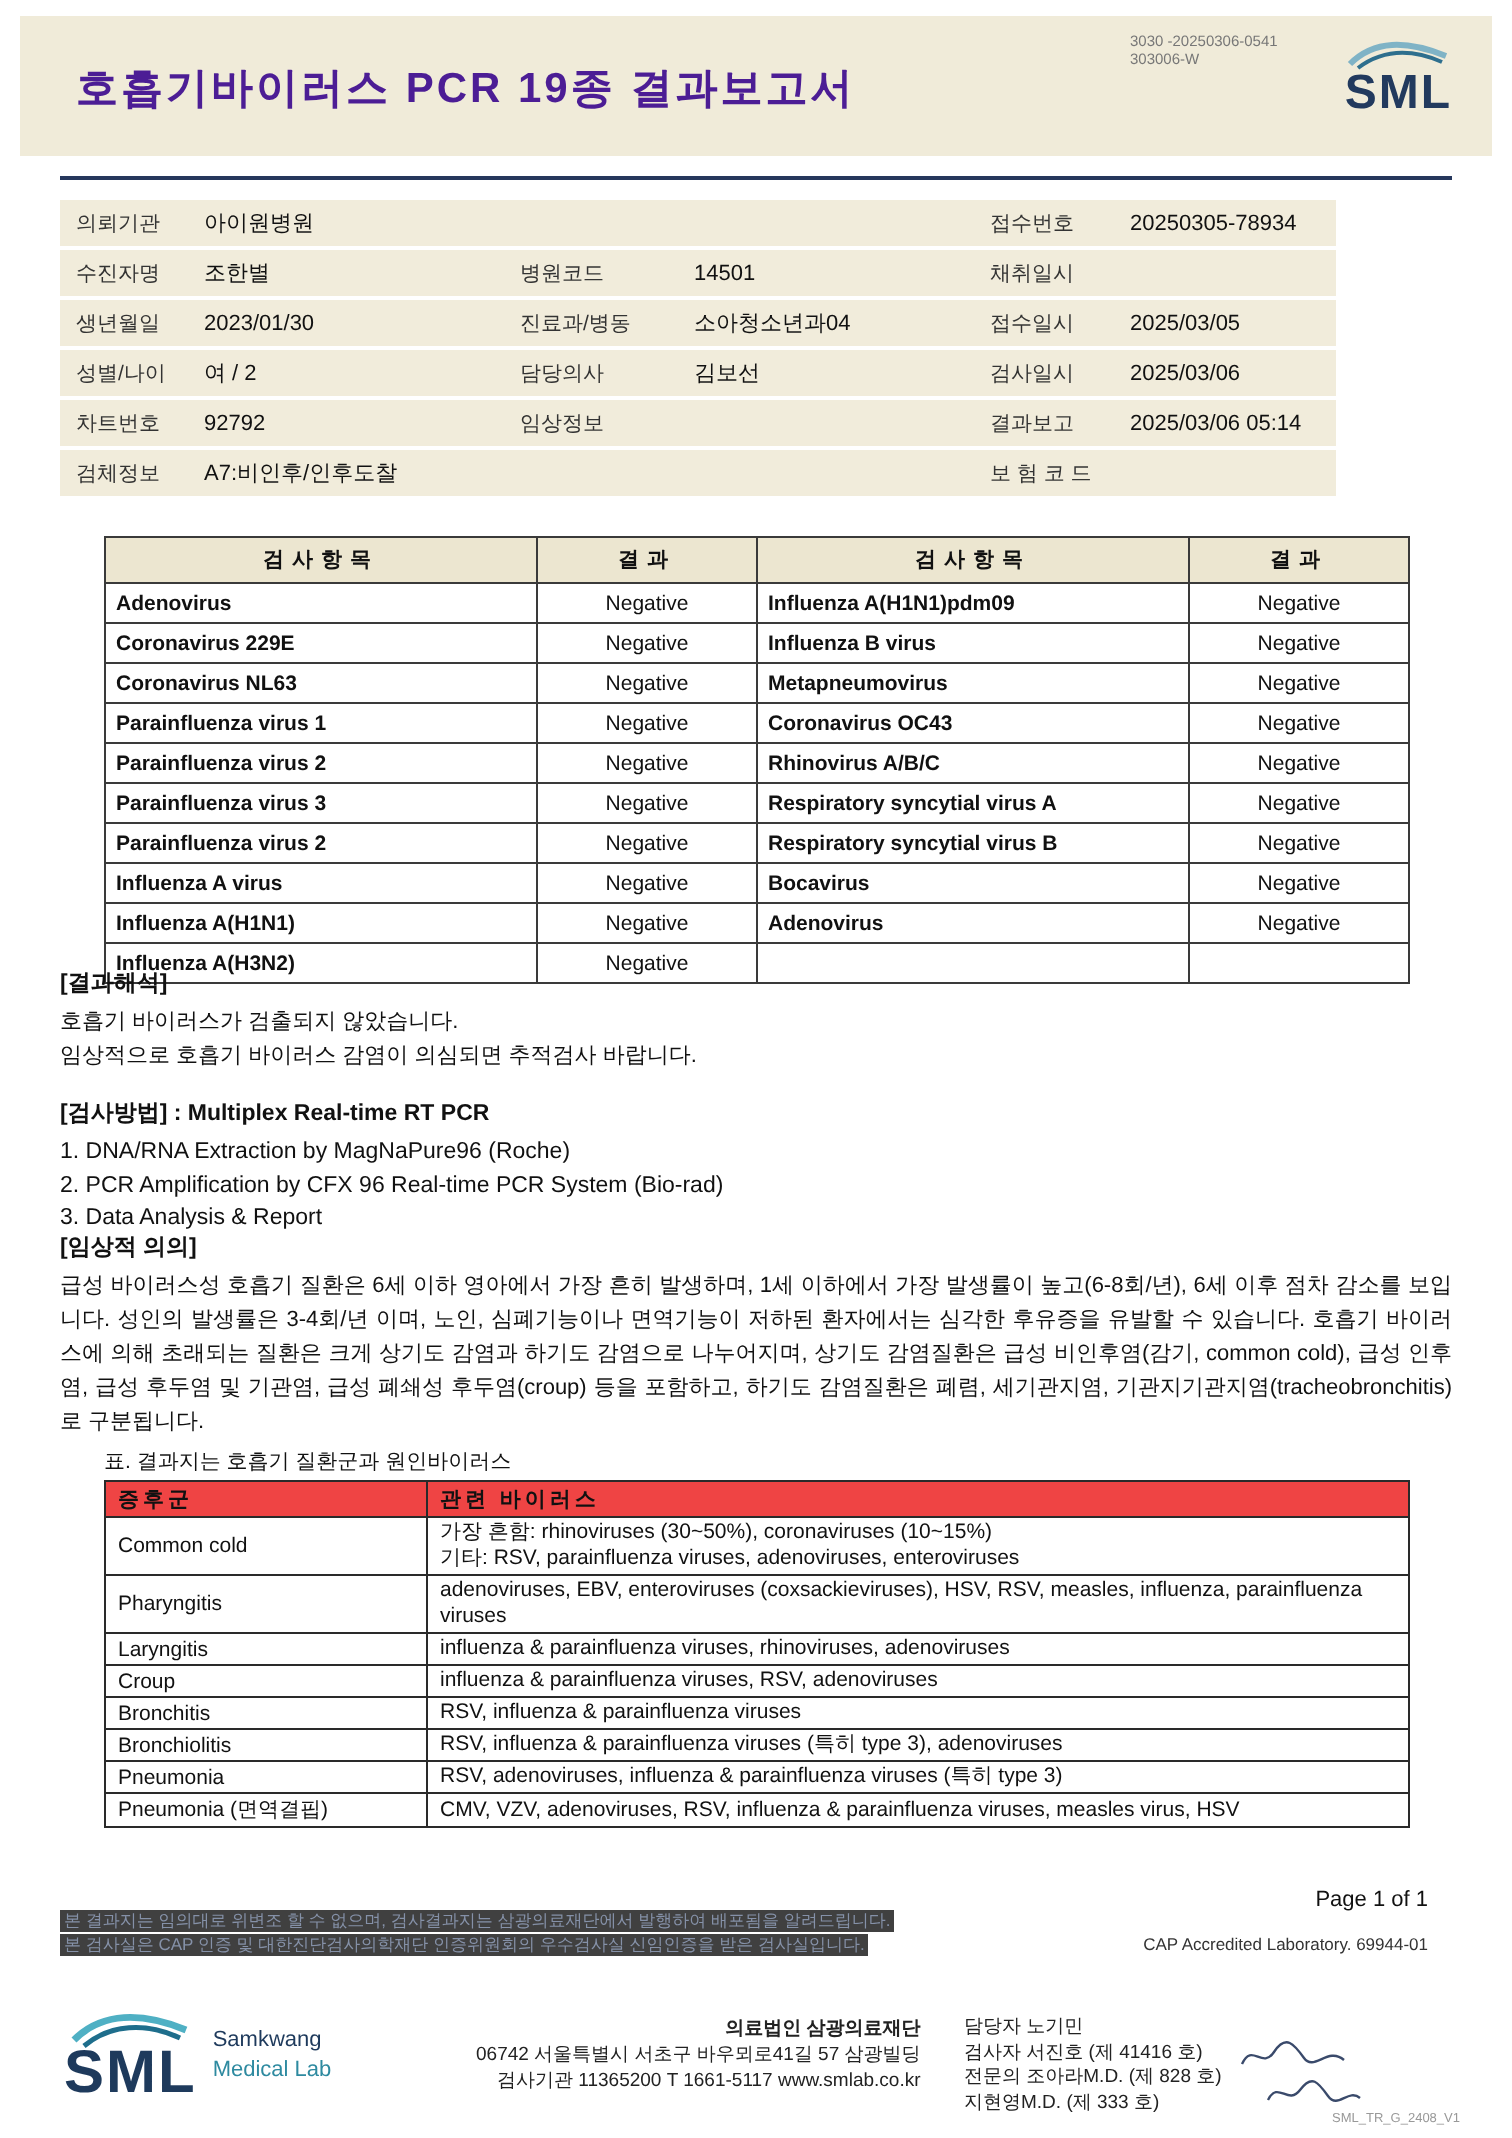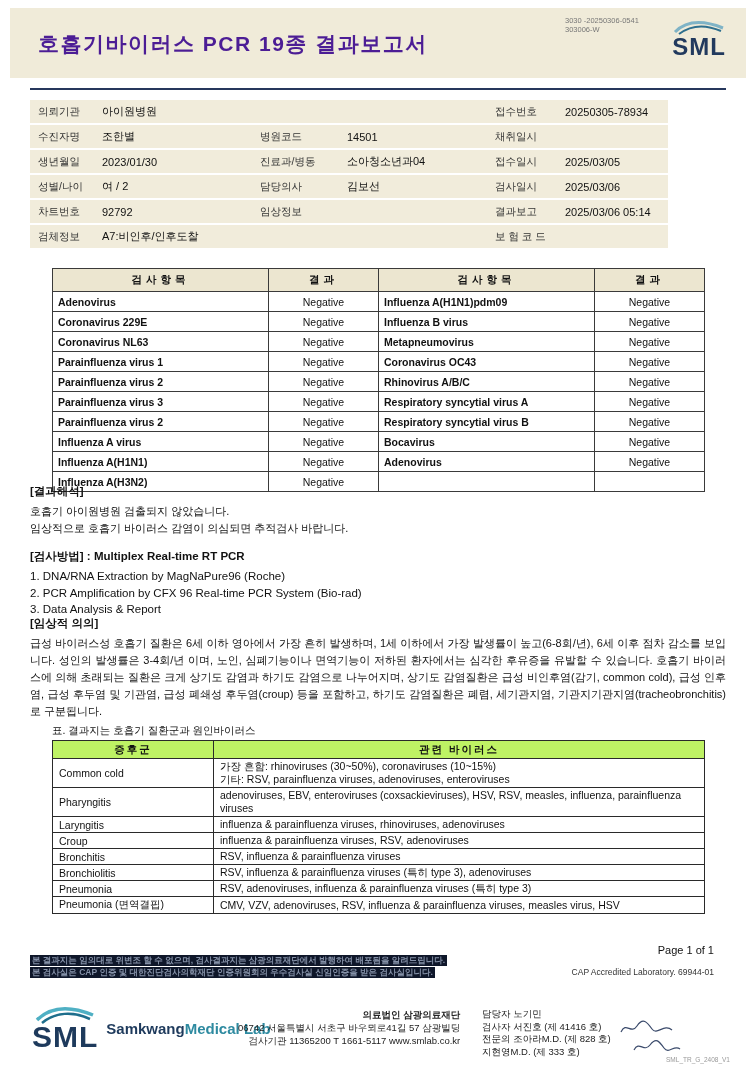--- a/index.html
+++ b/index.html
@@ -37,36 +37,36 @@
   .sec-interp{top:484px;}
   .sec-method{top:549px;}
   .sec-method .sec-line{font-size:11.5px;}
   .sec-clinical{top:616px;}
   .sec-clinical .para{line-height:17px;text-align:justify;}
 
   
   .dt-caption{position:absolute;left:52px;top:724px;font-size:10.5px;color:#111;}
   .disease{position:absolute;left:52px;top:740px;width:653px;table-layout:fixed;}
   .disease th,.disease td{border:1px solid #2a2a2a;font-size:10.5px;padding:1px 6px;}
-  .disease th{background:#bef264;font-weight:bold;text-align:center;height:15px;letter-spacing:2px;}
+  .disease th{background:#ef4444;font-weight:bold;text-align:left;height:15px;letter-spacing:2px;}
   .disease td.syn{width:148px;vertical-align:middle;}
   .disease td.vir{white-space:pre-line;line-height:13px;}
 
   
   .page-info{position:absolute;right:42px;top:944px;font-size:11px;color:#111;}
   .notice{position:absolute;left:30px;font-size:8.5px;color:#8591a8;}
-  .notice span{background:#0f172a;padding:0 2px;display:inline-block;line-height:11px;font-weight:bold;}
+  .notice span{background:#404040;padding:0 2px;display:inline-block;line-height:11px;}
   .notice1{top:955px;} .notice2{top:967px;}
   .cap-text{position:absolute;right:42px;top:967px;font-size:8.5px;color:#333;}
 
   
   .bottom-logo{position:absolute;left:32px;top:1006px;display:flex;align-items:center;gap:8px;}
   .bottom-logo .sml-text{font-size:30px;font-weight:bold;color:#1e3a5c;line-height:26px;letter-spacing:1px;}
   .bottom-logo .mark{display:flex;flex-direction:column;align-items:center;}
-  .logo-names{display:flex;font-size:15px;font-weight:bold;line-height:15px;}
+  .logo-names{display:flex;flex-direction:column;font-size:11px;font-weight:normal;line-height:15px;}
   .logo-names .n1{color:#1e3a5c;} .logo-names .n2{color:#2e8aa0;}
   .org-block{position:absolute;left:238px;top:1008px;font-size:9.5px;line-height:13px;color:#222;text-align:right;}
   .org-block .org-name{font-weight:bold;}
   .staff-block{position:absolute;left:482px;top:1008px;font-size:9.5px;line-height:12.5px;color:#222;}
   .sig{position:absolute;}
   .sig1{left:618px;top:1018px;}
   .sig2{left:632px;top:1038px;}
   .form-code{position:absolute;right:26px;top:1056px;font-size:6.5px;color:#999;}
 </style>
 </head>
@@ -209,21 +209,21 @@
         <td class="vn">Influenza A(H3N2)</td>
         <td class="rs">Negative</td>
         <td class="vn"></td>
         <td class="rs"></td>
       </tr>
   </tbody>
 </table>
 
 <div class="sec sec-interp">
   <div class="sec-head">[결과해석]</div>
-  <div class="sec-line">호흡기 아이원병원 검출되지 않았습니다.</div>
+  <div class="sec-line">호흡기 바이러스가 검출되지 않았습니다.</div>
   <div class="sec-line">임상적으로 호흡기 바이러스 감염이 의심되면 추적검사 바랍니다.</div>
 </div>
 
 <div class="sec sec-method">
   <div class="sec-head">[검사방법] : Multiplex Real-time RT PCR</div>
   <div class="sec-line">1. DNA/RNA Extraction by MagNaPure96 (Roche)</div>
   <div class="sec-line">2. PCR Amplification by CFX 96 Real-time PCR System (Bio-rad)</div>
   <div class="sec-line">3. Data Analysis &amp; Report</div>
 </div>
 

